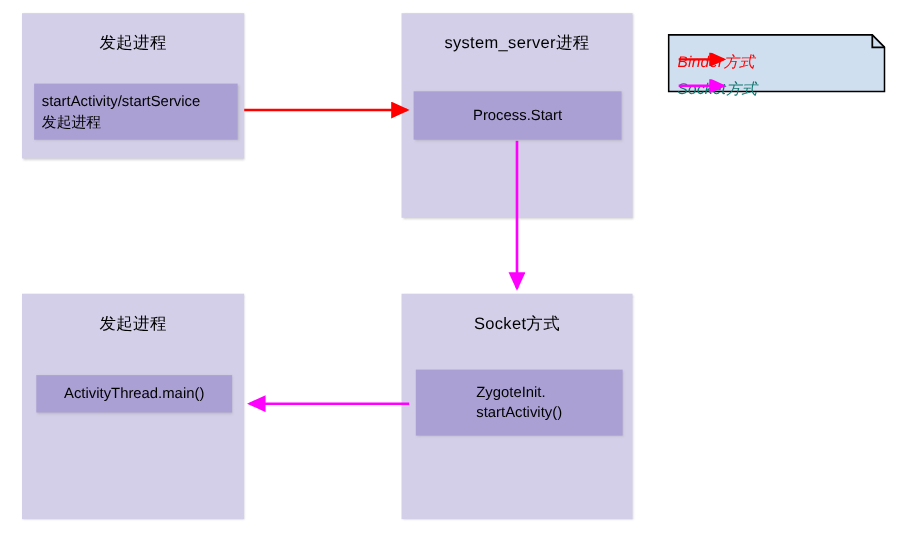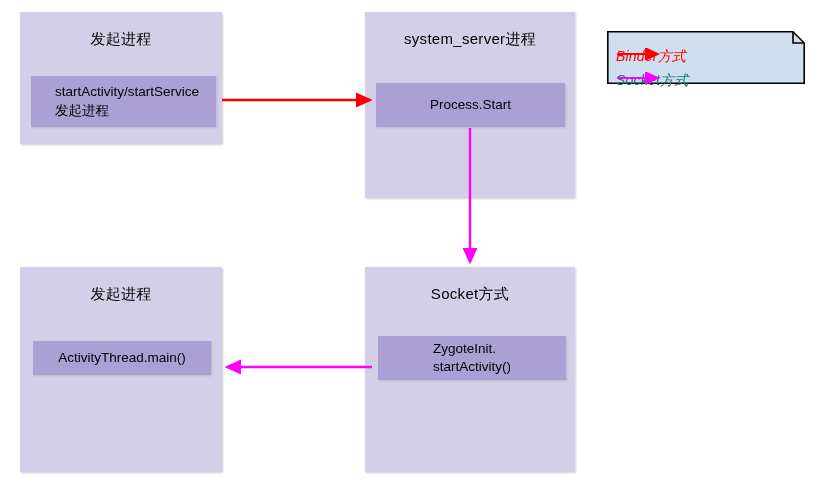--- a/index.html
+++ b/index.html
@@ -43,21 +43,21 @@
     color: #000000;
     line-height: 1.35;
     box-shadow: 1px 1px 2px rgba(150,150,150,0.4);
   }
   .inner-box.center {
     justify-content: center;
   }
   .inner-box.left {
     justify-content: flex-start;
     text-align: left;
-    padding-left: 24px;
+    padding-left: 7px;
   }
   .arrow-svg {
     position: absolute;
     left: 0;
     top: 0;
     width: 839px;
     height: 498px;
     overflow: visible;
     pointer-events: none;
   }
@@ -119,21 +119,21 @@
     <div class="proc-title" style="top:18px;">发起进程</div>
     <div class="inner-box center" style="left:13px; top:74px; width:178px; height:34px;">
       <div>
         <div>ActivityThread.main()</div>
       </div>
     </div>
   </div>
 
   <div class="proc-box" style="left:365px; top:267px; width:210px; height:205px;">
     <div class="proc-title" style="top:18px;">Socket方式</div>
-    <div class="inner-box center" style="left:13px; top:69px; width:188px; height:44px;">
+    <div class="inner-box center" style="left:13px; top:69px; width:188px; height:60px;">
       <div>
         <div>ZygoteInit.</div>
         <div>startActivity()</div>
       </div>
     </div>
   </div>
 
   <svg class="arrow-svg" viewBox="0 0 839 498" xmlns="http://www.w3.org/2000/svg">
     <defs>
       <marker id="head-red" markerWidth="7" markerHeight="7" refX="6" refY="3.2" orient="auto" markerUnits="strokeWidth">

